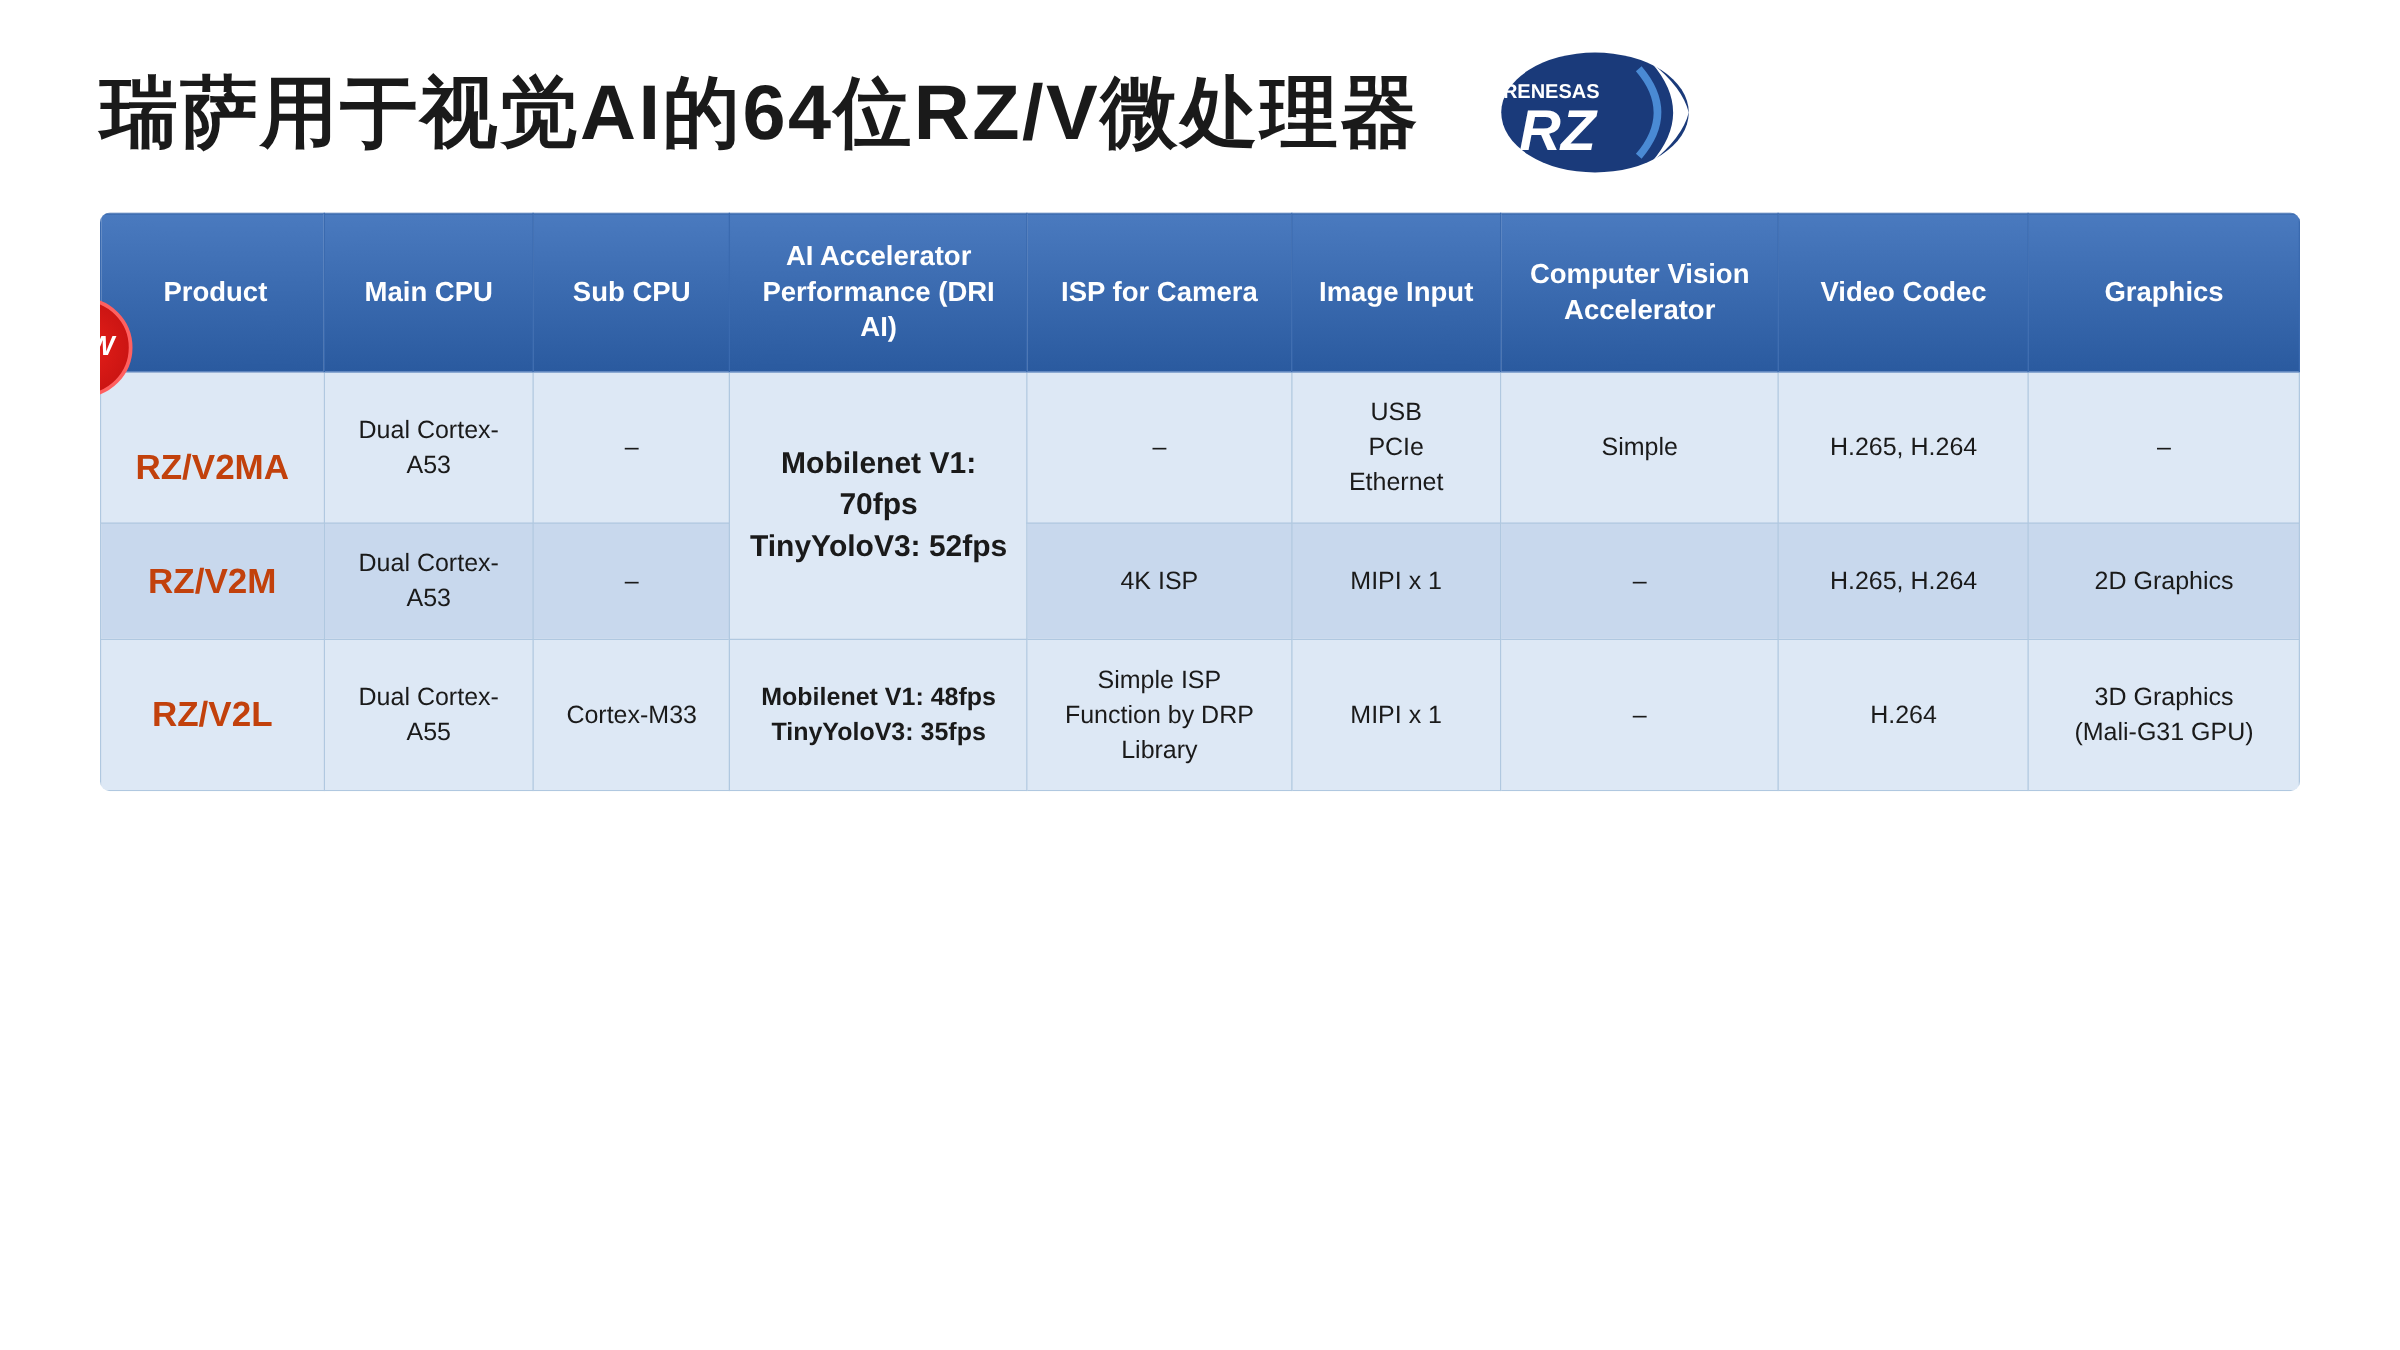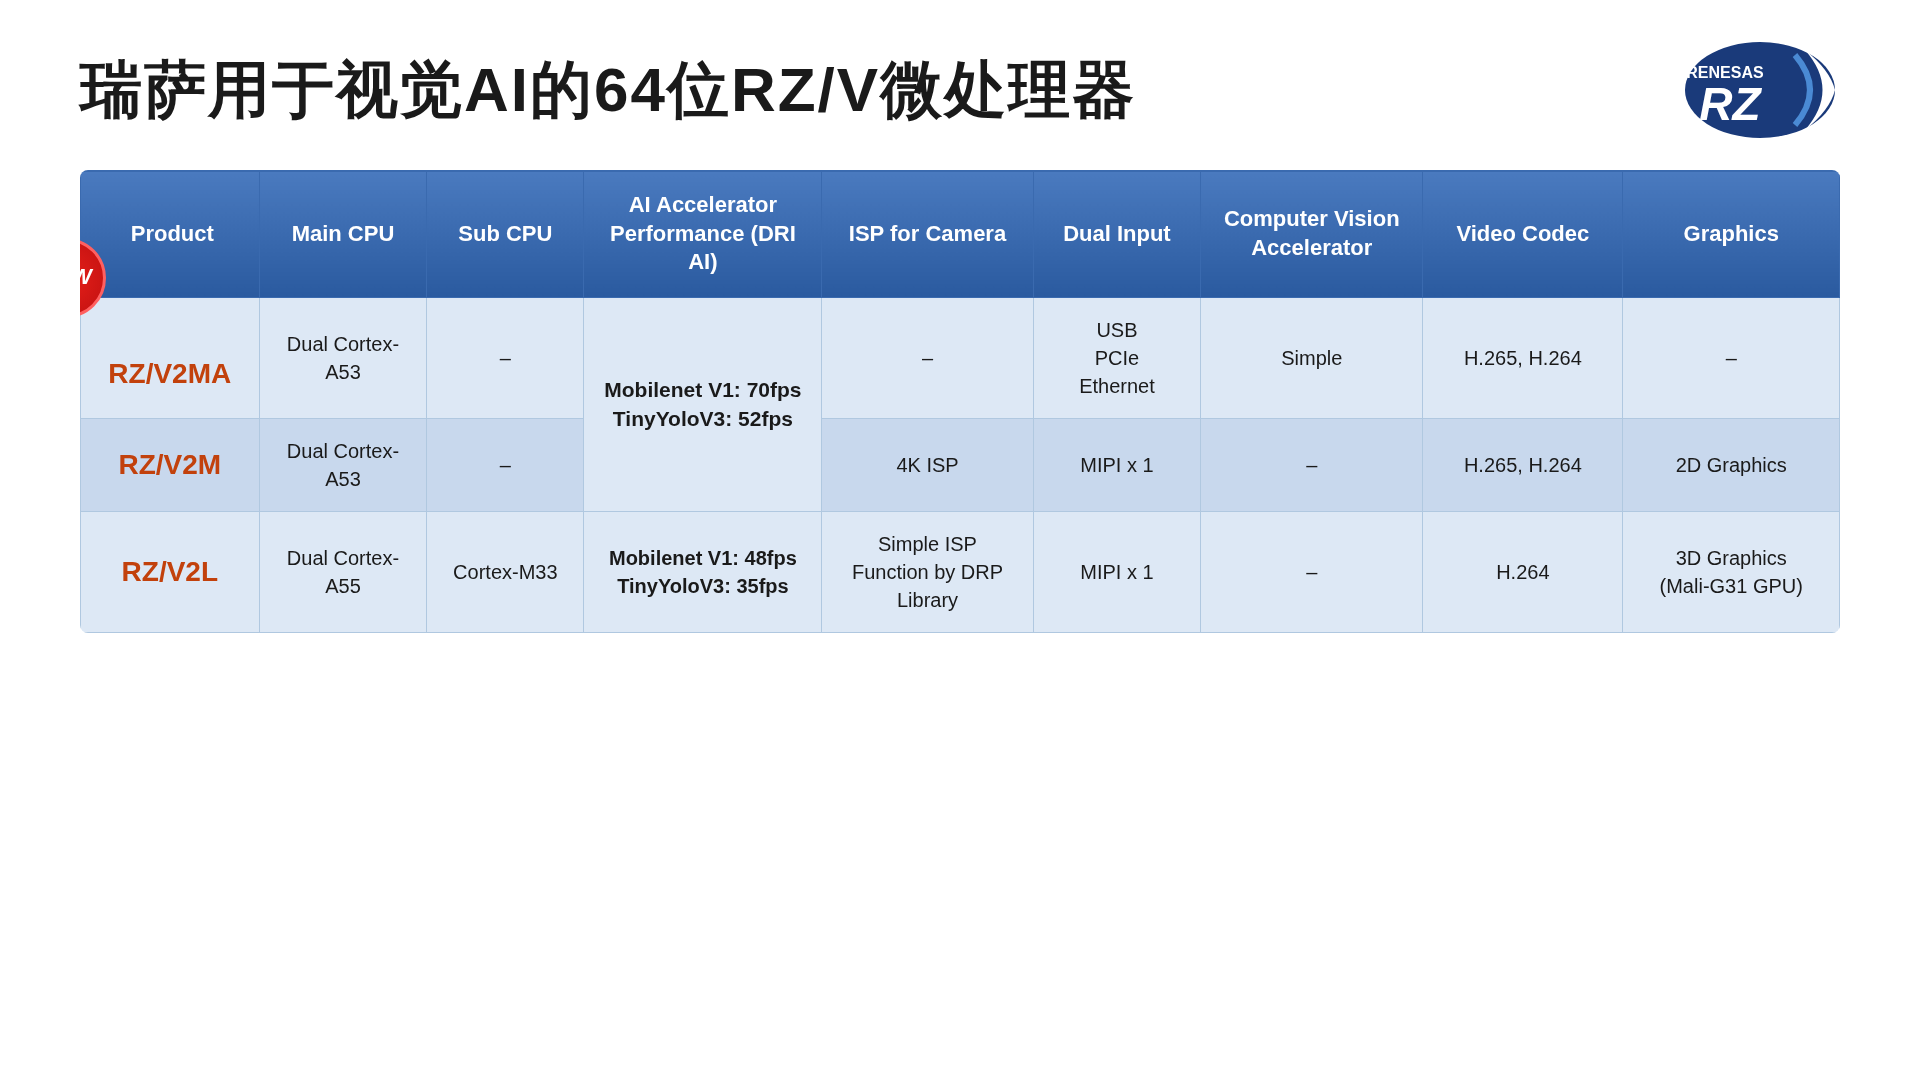--- a/index.html
+++ b/index.html
@@ -16,23 +16,21 @@
       width: 1920px;
       height: 1080px;
       padding: 40px 80px 40px 80px;
       position: relative;
     }
 
     
     .header {
       display: flex;
       align-items: center;
-      justify-content: space-between;
       margin-bottom: 30px;
-      gap: 16px;
     }
 
     .main-title {
       font-size: 62px;
       font-weight: 900;
       color: #1a1a1a;
       letter-spacing: 2px;
     }
 
     
@@ -131,21 +129,21 @@
     .col-ai { width: 220px; }
     .col-isp { width: 195px; }
     .col-image { width: 155px; }
     .col-cv { width: 205px; }
     .col-video { width: 185px; }
     .col-graphics { width: 200px; }
 
     
     .ai-merged {
       font-weight: 700;
-      font-size: 21px;
+      font-size: 24px;
     }
 
     td.bold-text {
       font-weight: 700;
     }
   </style>
 </head>
 <body>
 
 <div class="page-wrapper">
@@ -171,21 +169,21 @@
 
   <div class="table-container">
     <table>
       <thead>
         <tr>
           <th class="col-product">Product</th>
           <th class="col-maincpu">Main CPU</th>
           <th class="col-subcpu">Sub CPU</th>
           <th class="col-ai">AI Accelerator Performance (DRI AI)</th>
           <th class="col-isp">ISP for Camera</th>
-          <th class="col-image">Dual Input</th>
+          <th class="col-image">Image Input</th>
           <th class="col-cv">Computer Vision Accelerator</th>
           <th class="col-video">Video Codec</th>
           <th class="col-graphics">Graphics</th>
         </tr>
       </thead>
       <tbody>
 
         <tr style="background:#dde8f5;">
           <td class="new-badge-container" style="position:relative; padding-top: 50px;">
             <div class="new-badge">NEW</div>

